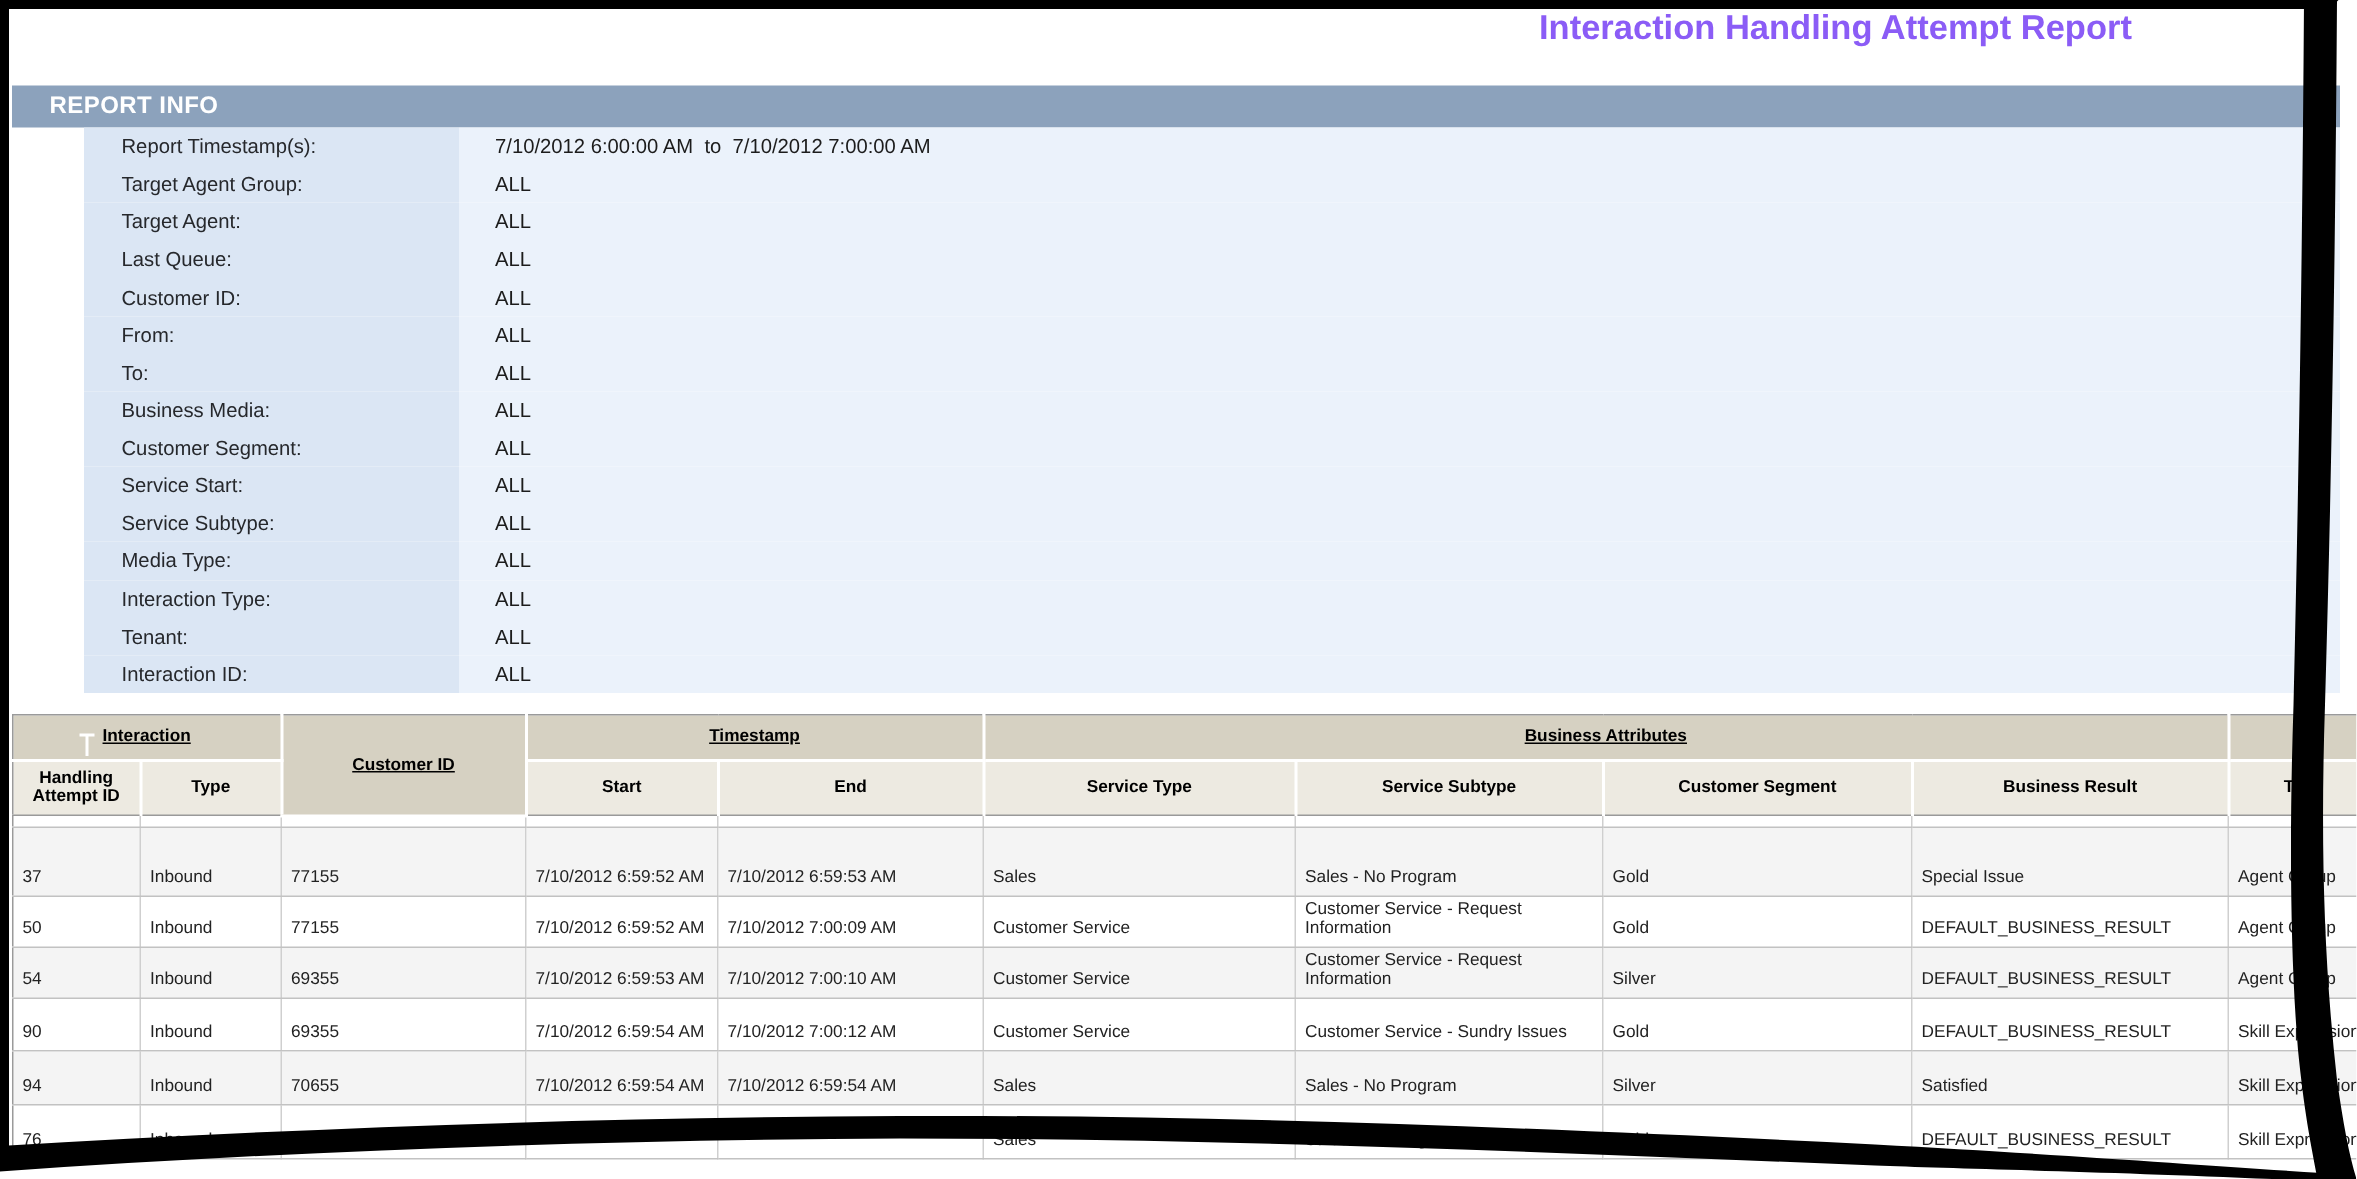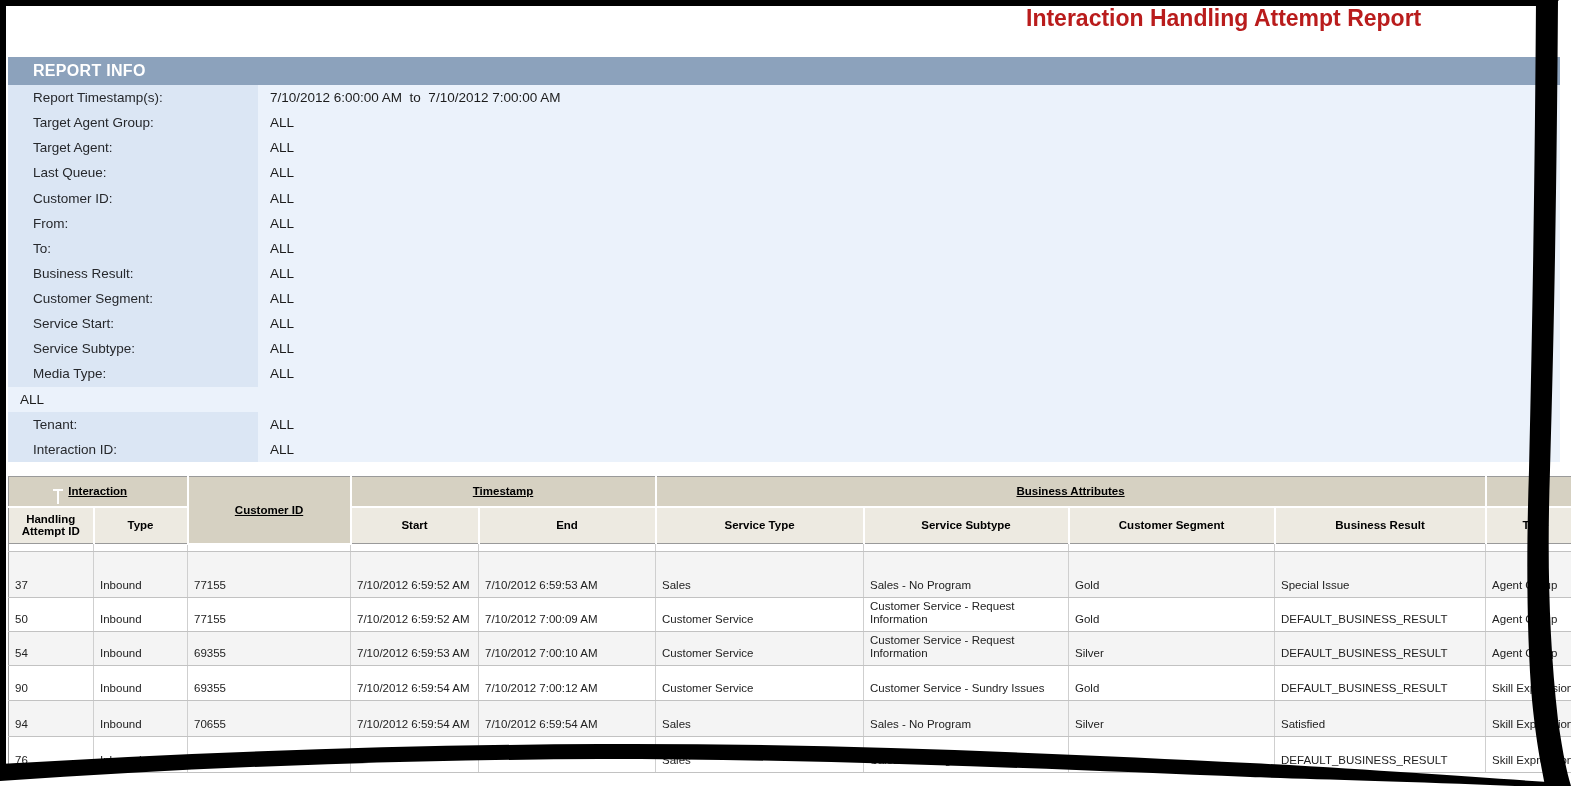--- a/index.html
+++ b/index.html
@@ -1,31 +1,31 @@
 <!DOCTYPE html>
 <html><head>
 <meta charset="utf-8">
 <style>
   html,body{margin:0;padding:0;background:#fff;}
   .screen{position:relative;width:1571px;height:786px;overflow:hidden;background:#fff;
           font-family:"Liberation Sans","DejaVu Sans",sans-serif;}
 
   
   .report-title{position:absolute;left:1026px;top:5px;font-size:23px;font-weight:bold;
-                color:#b91c1c;white-space:nowrap;}
+                color:#8b5cf6;white-space:nowrap;}
 
   
   .info{position:absolute;left:8px;top:57px;width:1552px;}
   .info-bar{height:28px;line-height:28px;background:#8ca2bc;color:#fff;font-size:16px;
             font-weight:bold;padding-left:25px;letter-spacing:.3px;}
-  .info-row{display:flex;height:25.13px;}
+  .info-row{display:flex;height:25.13px;margin-left:48px;}
   .info-label{width:250px;background:#dbe6f4;color:#26282c;font-size:13.5px;
               padding-left:25px;display:flex;align-items:center;box-sizing:border-box;}
   .info-value{flex:1;background:#ebf2fb;color:#1c1c1c;font-size:13.5px;
-              padding-left:12px;display:flex;align-items:center;white-space:pre-wrap;}
+              padding-left:24px;display:flex;align-items:center;white-space:pre-wrap;}
 
   
   table.grid{position:absolute;left:8px;top:476px;border-collapse:collapse;table-layout:fixed;
              width:1577px;border-left:1px solid #9a9a9a;border-top:1px solid #9a9a9a;}
   table.grid th{font-size:11.5px;font-weight:bold;color:#000;text-align:center;
                 vertical-align:middle;padding:2px 4px;box-sizing:border-box;}
   tr.group-row th{background:#d6d1c2;border-right:2px solid #fff;border-bottom:2px solid #fff;text-decoration:underline;}
   tr.sub-row th{background:#edeae1;border-right:2px solid #fff;border-bottom:1px solid #9a9a9a;}
   th.span-cell{background:#d6d1c2 !important;}
   table.grid td{font-size:11.5px;color:#222;vertical-align:bottom;text-align:left;
@@ -75,40 +75,41 @@
         </div>
         <div class="info-row">
           <div class="info-label">From:</div>
           <div class="info-value">ALL</div>
         </div>
         <div class="info-row">
           <div class="info-label">To:</div>
           <div class="info-value">ALL</div>
         </div>
         <div class="info-row">
-          <div class="info-label">Business Result:</div>
+          <div class="info-label">Business Media:</div>
           <div class="info-value">ALL</div>
         </div>
         <div class="info-row">
           <div class="info-label">Customer Segment:</div>
           <div class="info-value">ALL</div>
         </div>
         <div class="info-row">
           <div class="info-label">Service Start:</div>
           <div class="info-value">ALL</div>
         </div>
         <div class="info-row">
           <div class="info-label">Service Subtype:</div>
           <div class="info-value">ALL</div>
         </div>
         <div class="info-row">
           <div class="info-label">Media Type:</div>
           <div class="info-value">ALL</div>
         </div>
         <div class="info-row">
+          <div class="info-label">Interaction Type:</div>
           <div class="info-value">ALL</div>
         </div>
         <div class="info-row">
           <div class="info-label">Tenant:</div>
           <div class="info-value">ALL</div>
         </div>
         <div class="info-row">
           <div class="info-label">Interaction ID:</div>
           <div class="info-value">ALL</div>
         </div>

